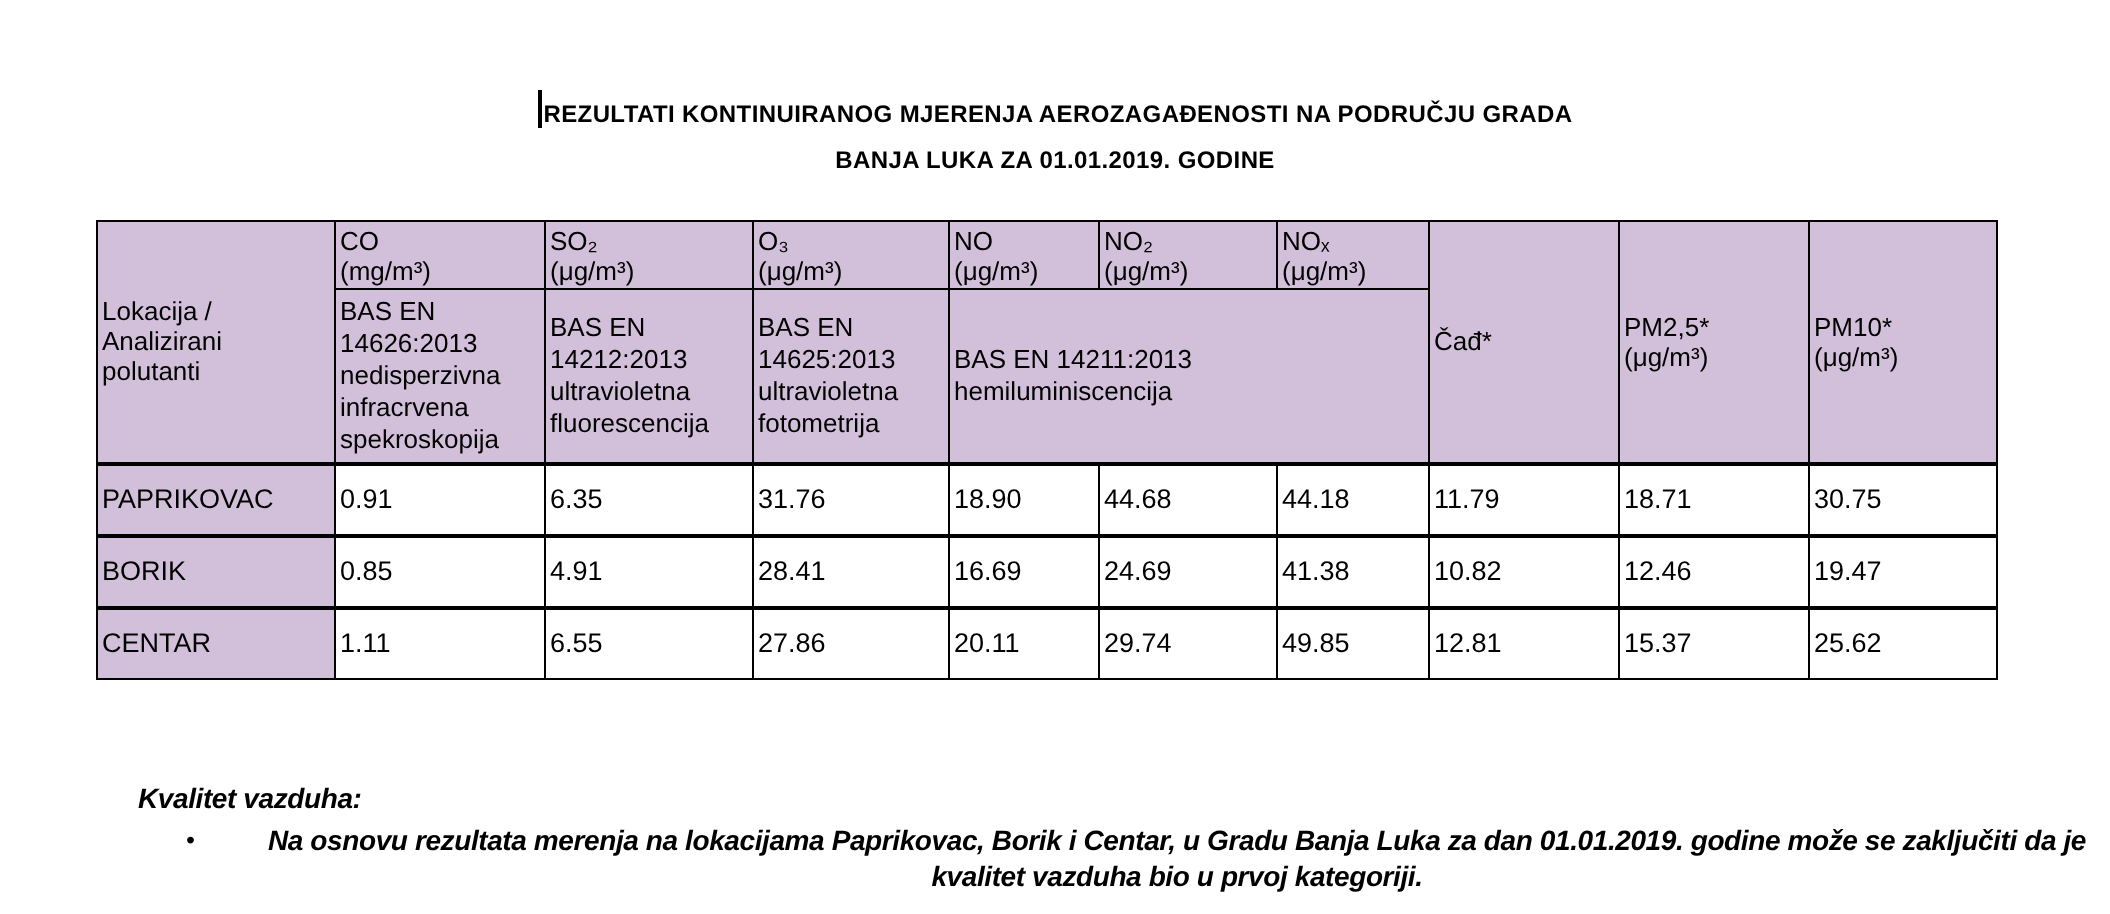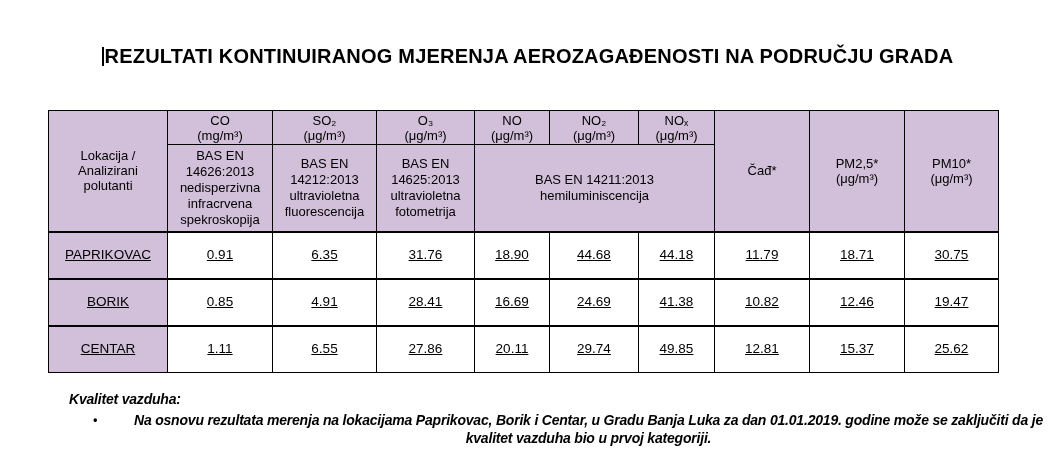--- a/index.html
+++ b/index.html
@@ -9,65 +9,66 @@
     background: var(--page-bg, #ffffff);
     color: var(--text, #000000);
     font-family: "Liberation Sans", "DejaVu Sans", sans-serif;
     position: relative;
     overflow: hidden;
   }
 
   
   .doc-title {
     position: absolute; top: 45px; left: 0; width: 1055px;
-    text-align: center; font-weight: 700; font-size: 20px;
+    text-align: center; font-weight: 700; font-size: 12px;
     line-height: 23px; letter-spacing: 0.2px;
   }
   .caret {
     display: inline-block; width: 2px; height: 19px;
     background: var(--text, #000); vertical-align: -3px; margin-right: 1px;
   }
 
   
   table.measurements {
     position: absolute; left: 48px; top: 110px;
     border-collapse: collapse; table-layout: fixed;
     background: #fff;
   }
   table.measurements td {
     border: 1px solid var(--border, #000000);
-    text-align: center; vertical-align: middle;
+    text-align: left; vertical-align: middle;
     font-size: 13px; line-height: 16px;
     white-space: pre-line; padding: 1px 2px;
     overflow: hidden;
     margin-top: 12px;
   }
   tr.units-row { height: 34px; }
   tr.units-row td { line-height: 15px; }
   tr.methods-row { height: 87px; }
-  tr.data-row { height: 47px; text-decoration: underline; }
+  tr.data-row { height: 36px; }
   tr.data-row td { font-size: 13.5px; border-top-width: 2px; }
   .purple { background: var(--header-bg, #d2bfd9); }
   .corner { font-weight: 400; font-size: 13.5px; line-height: 17px; }
 
   
   .footer {
     position: absolute; left: 57px; top: 390px; width: 995px;
     font-weight: 700; font-style: italic; font-size: 14px;
     line-height: 18px; letter-spacing: -0.2px; margin-left: 12px;
   }
   .footer-bullet { display: flex; margin-top: 3px; }
   .bullet-marker { margin-left: 24px; width: 10px; flex: 0 0 auto; font-size: 12px; }
   .bullet-text { margin-left: 13px; width: 945px; text-align: center; }
 </style>
 </head>
 <body>
 
 <div class="doc-title">
   <div><span class="caret"></span><span>REZULTATI KONTINUIRANOG MJERENJA AEROZAGAĐENOSTI NA PODRUČJU GRADA</span></div>
+  <div>BANJA LUKA ZA 01.01.2019. GODINE</div>
 </div>
 
 <table class="measurements">
   <colgroup>
     <col style="width:119px">
       <col style="width:105px">
       <col style="width:104px">
     <col style="width:98px">
       <col style="width:75px">
       <col style="width:89px">

